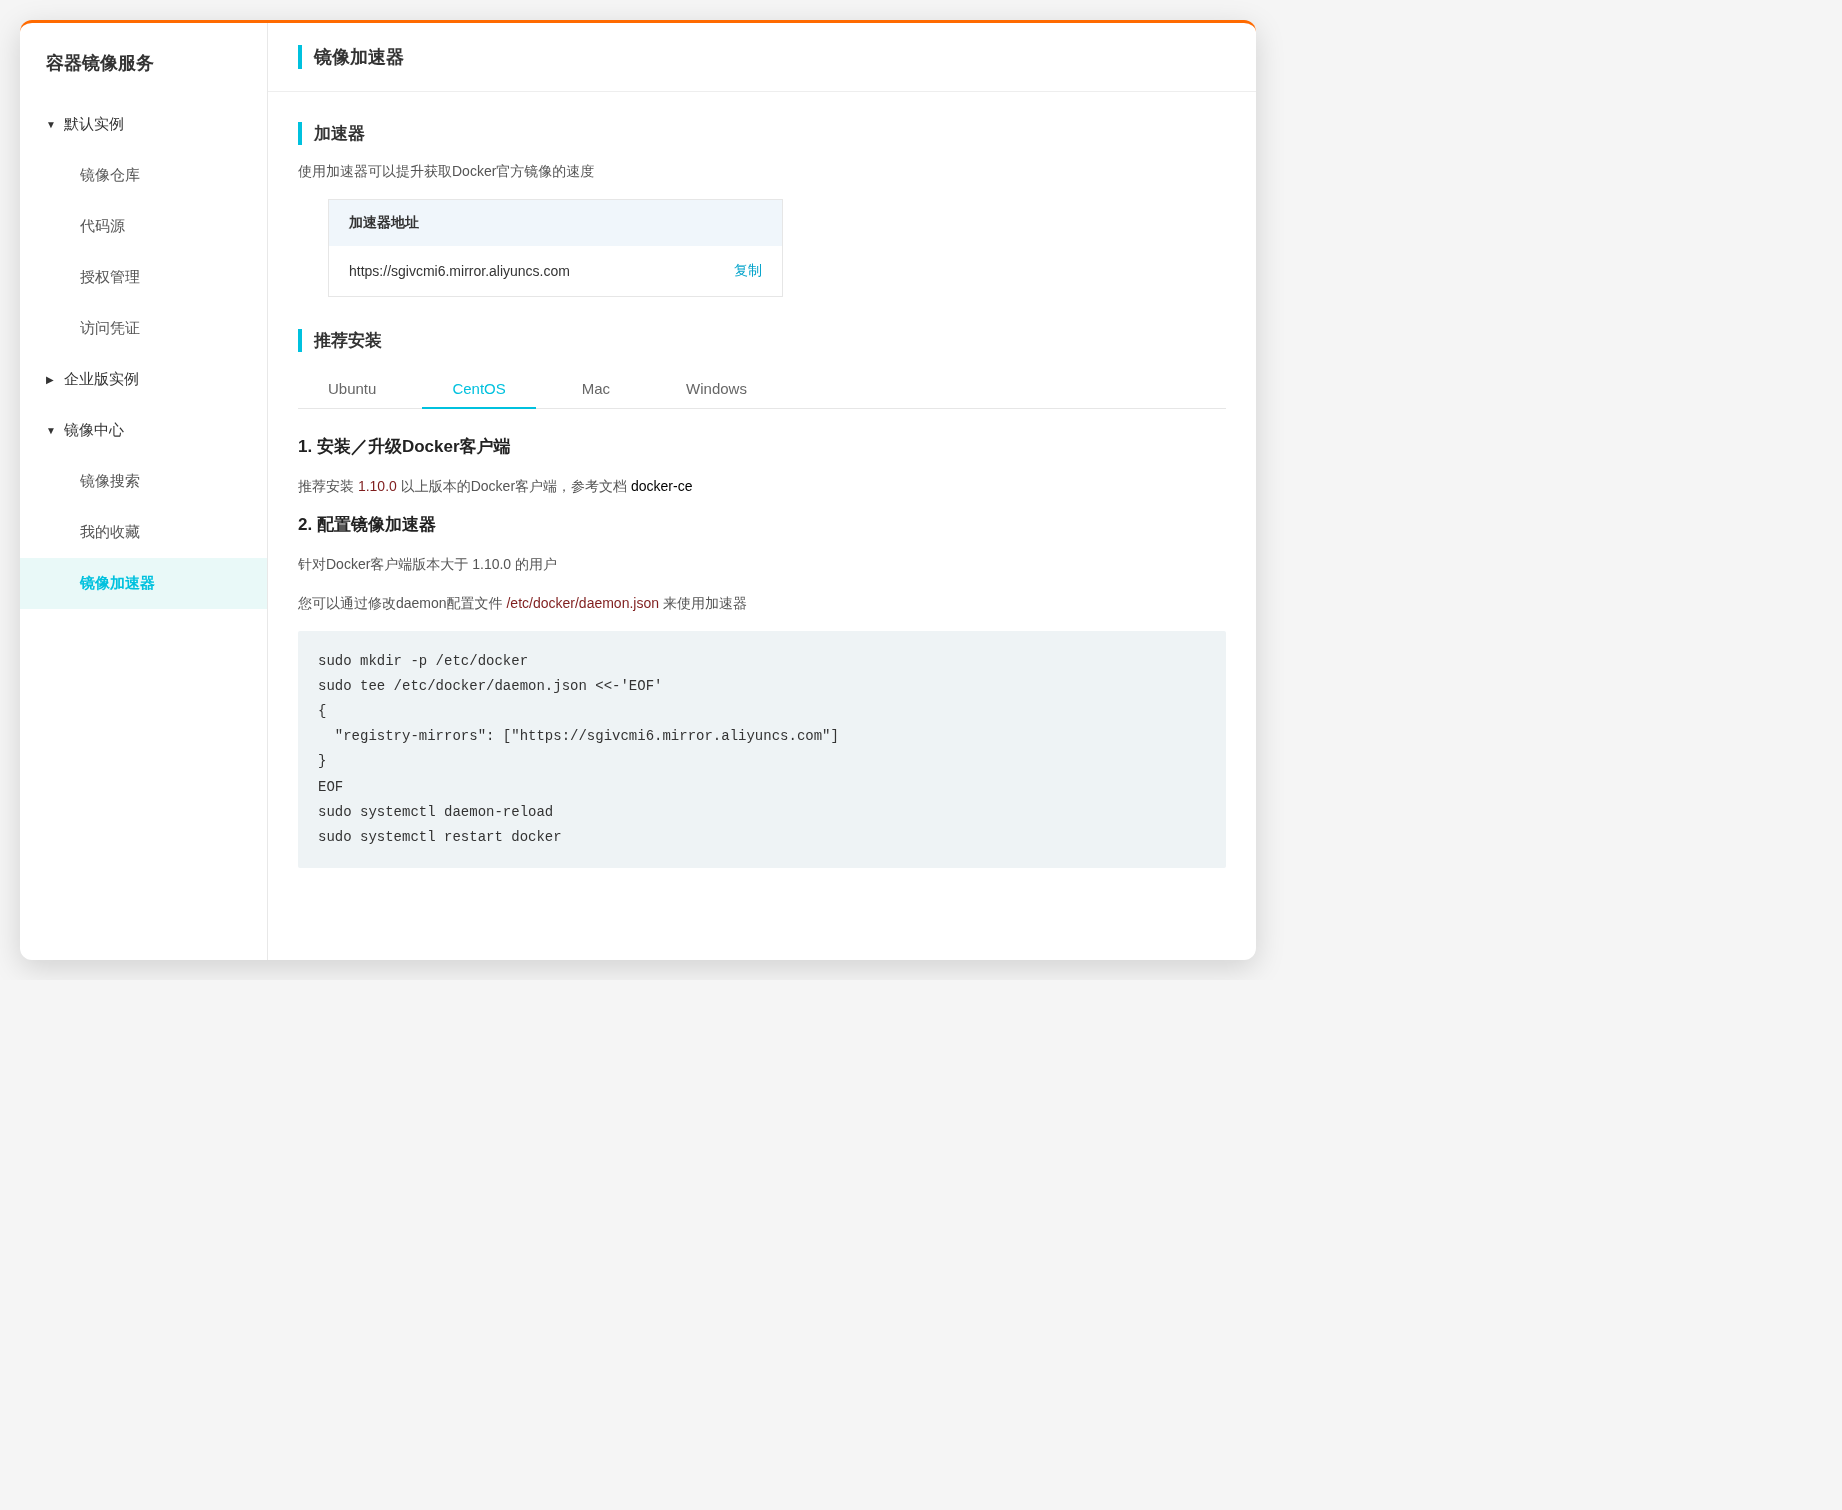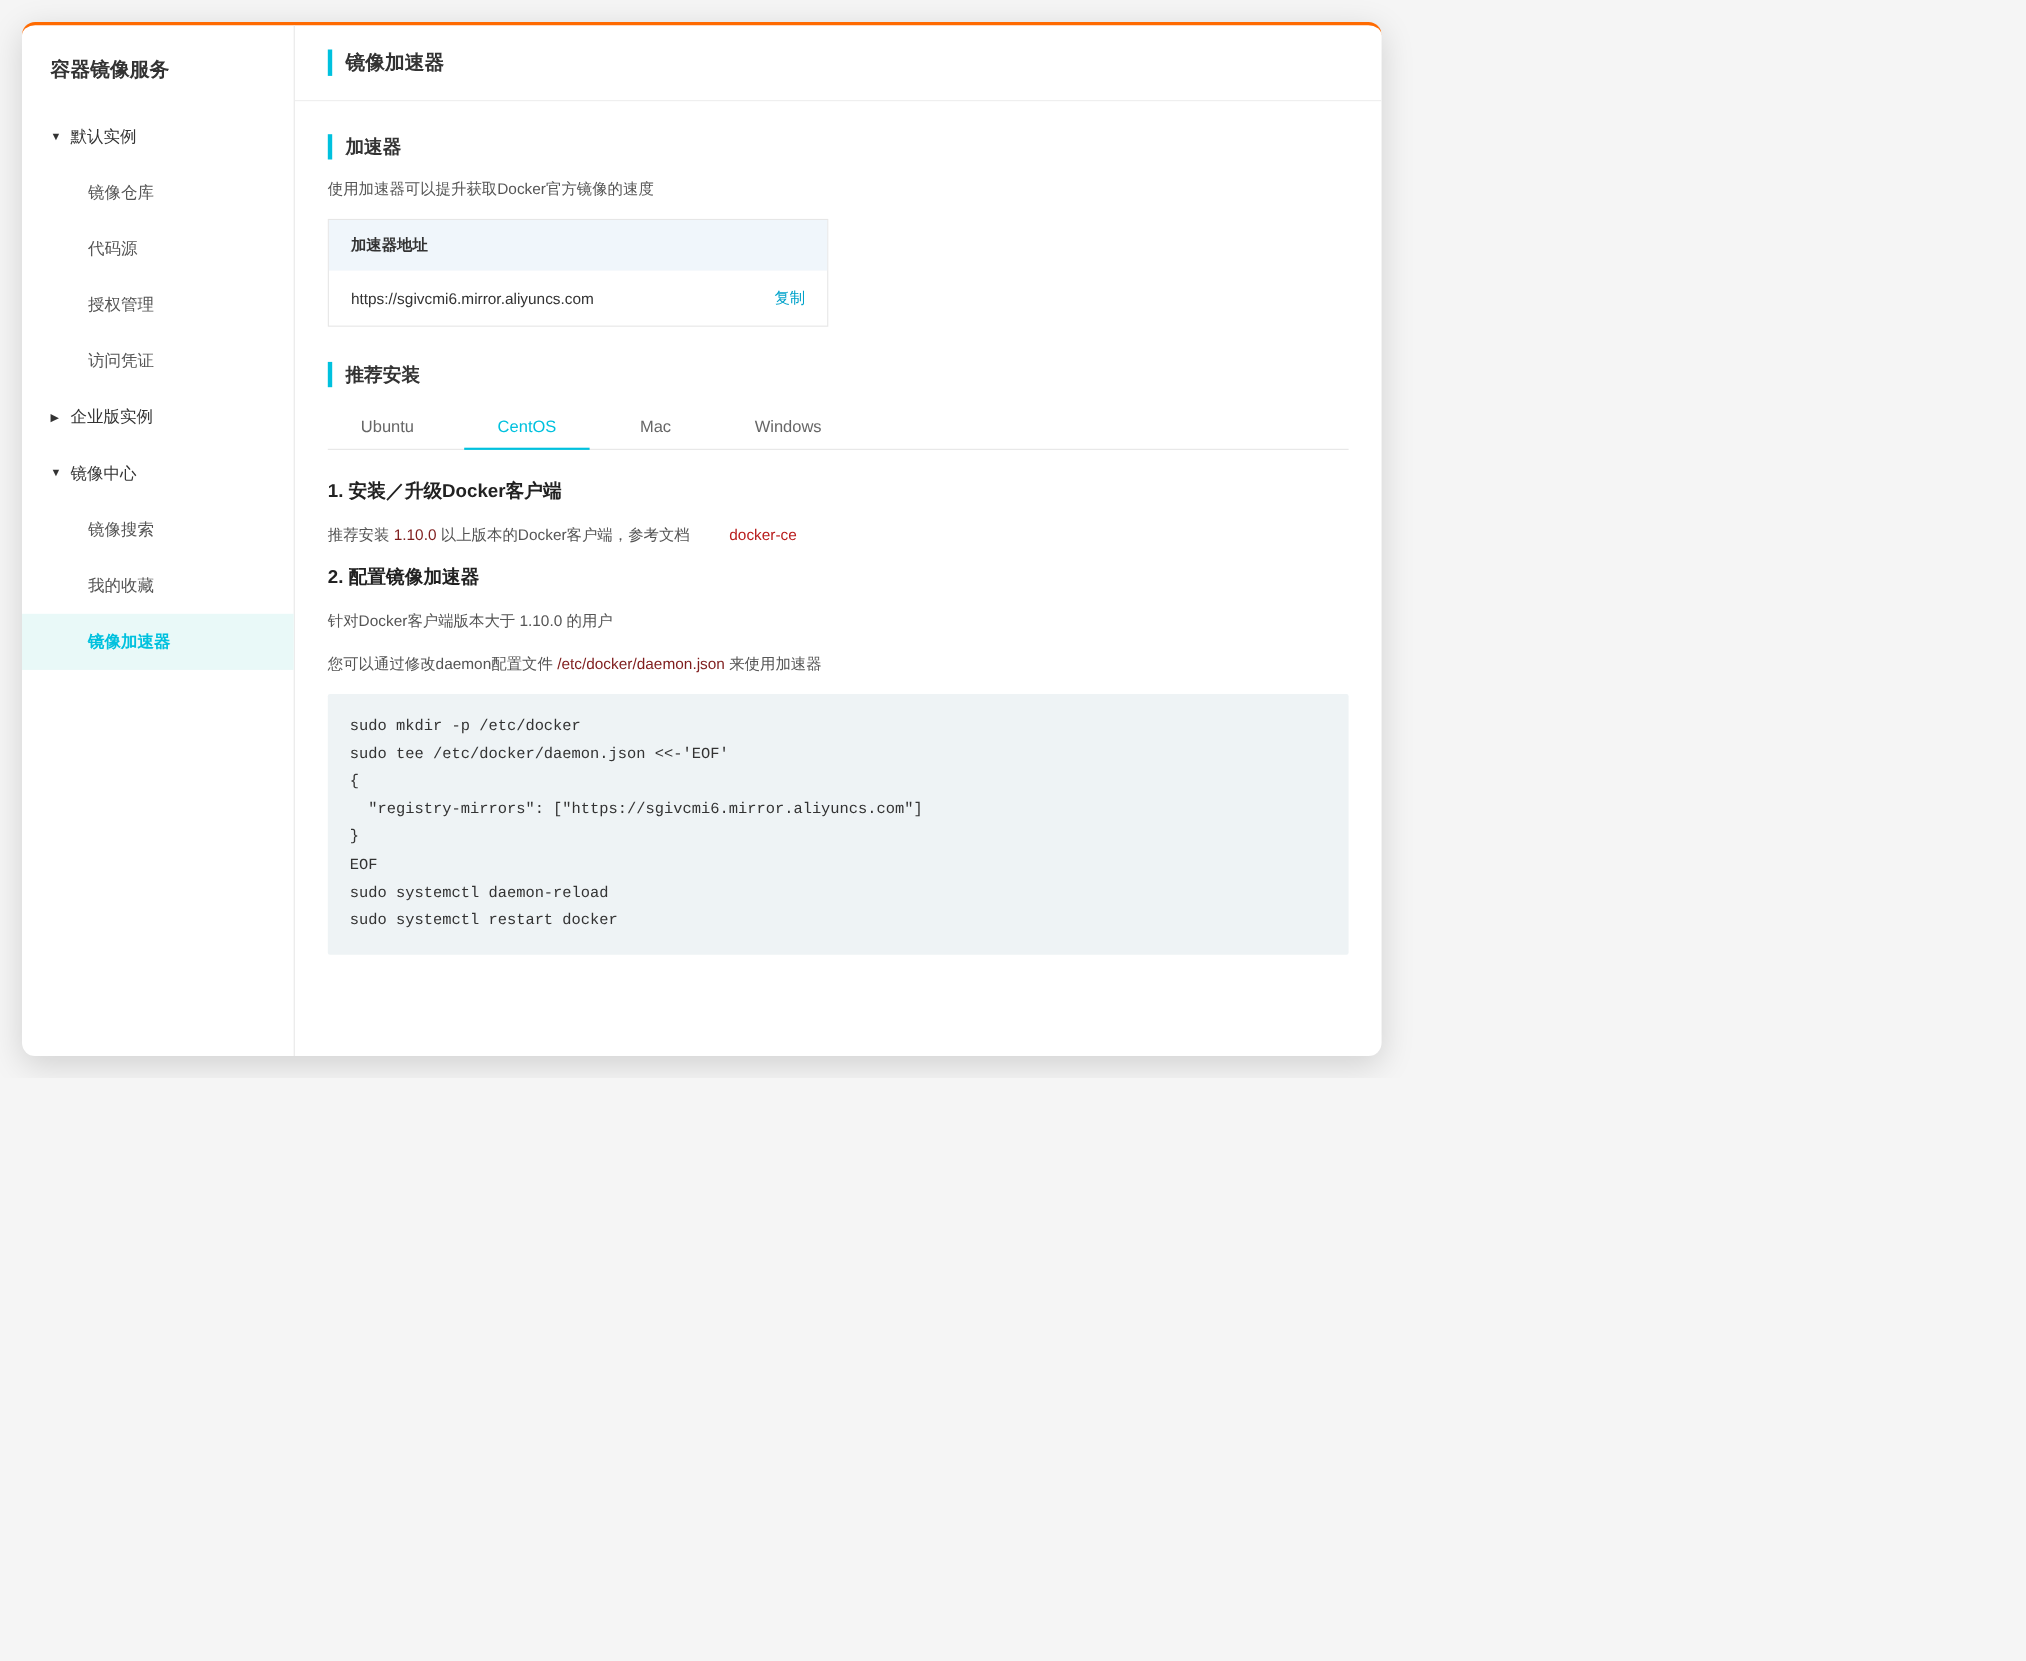--- a/index.html
+++ b/index.html
@@ -88,20 +88,21 @@
   }
   .desc {
     font-size: 14px;
     color: #555;
     margin-bottom: 18px;
   }
   .addr-table {
     border: 1px solid #e6e6e6;
     width: 455px;
     margin-bottom: 32px;
+    margin-left: 30px;
   }
   .addr-head {
     background: #f0f6fb;
     padding: 14px 20px;
     font-size: 14px;
     font-weight: 600;
     color: #333;
   }
   .addr-row {
     display: flex;
@@ -143,21 +144,21 @@
     margin-bottom: 16px;
     margin-top: 10px;
   }
   .step-text {
     font-size: 14px;
     color: #555;
     line-height: 1.8;
     margin-bottom: 14px;
   }
   .red { color: #7f1d1d; }
-  .link { color: #b91c1c; cursor: pointer; margin-left: 32px; }
+  .link { color: #000000; cursor: pointer; }
   .code-block {
     background: #eef3f5;
     padding: 18px 20px;
     font-family: "SFMono-Regular", Consolas, "Liberation Mono", Menlo, monospace;
     font-size: 14px;
     color: #333;
     line-height: 1.8;
     white-space: pre;
     margin-top: 10px;
     border-radius: 2px;

